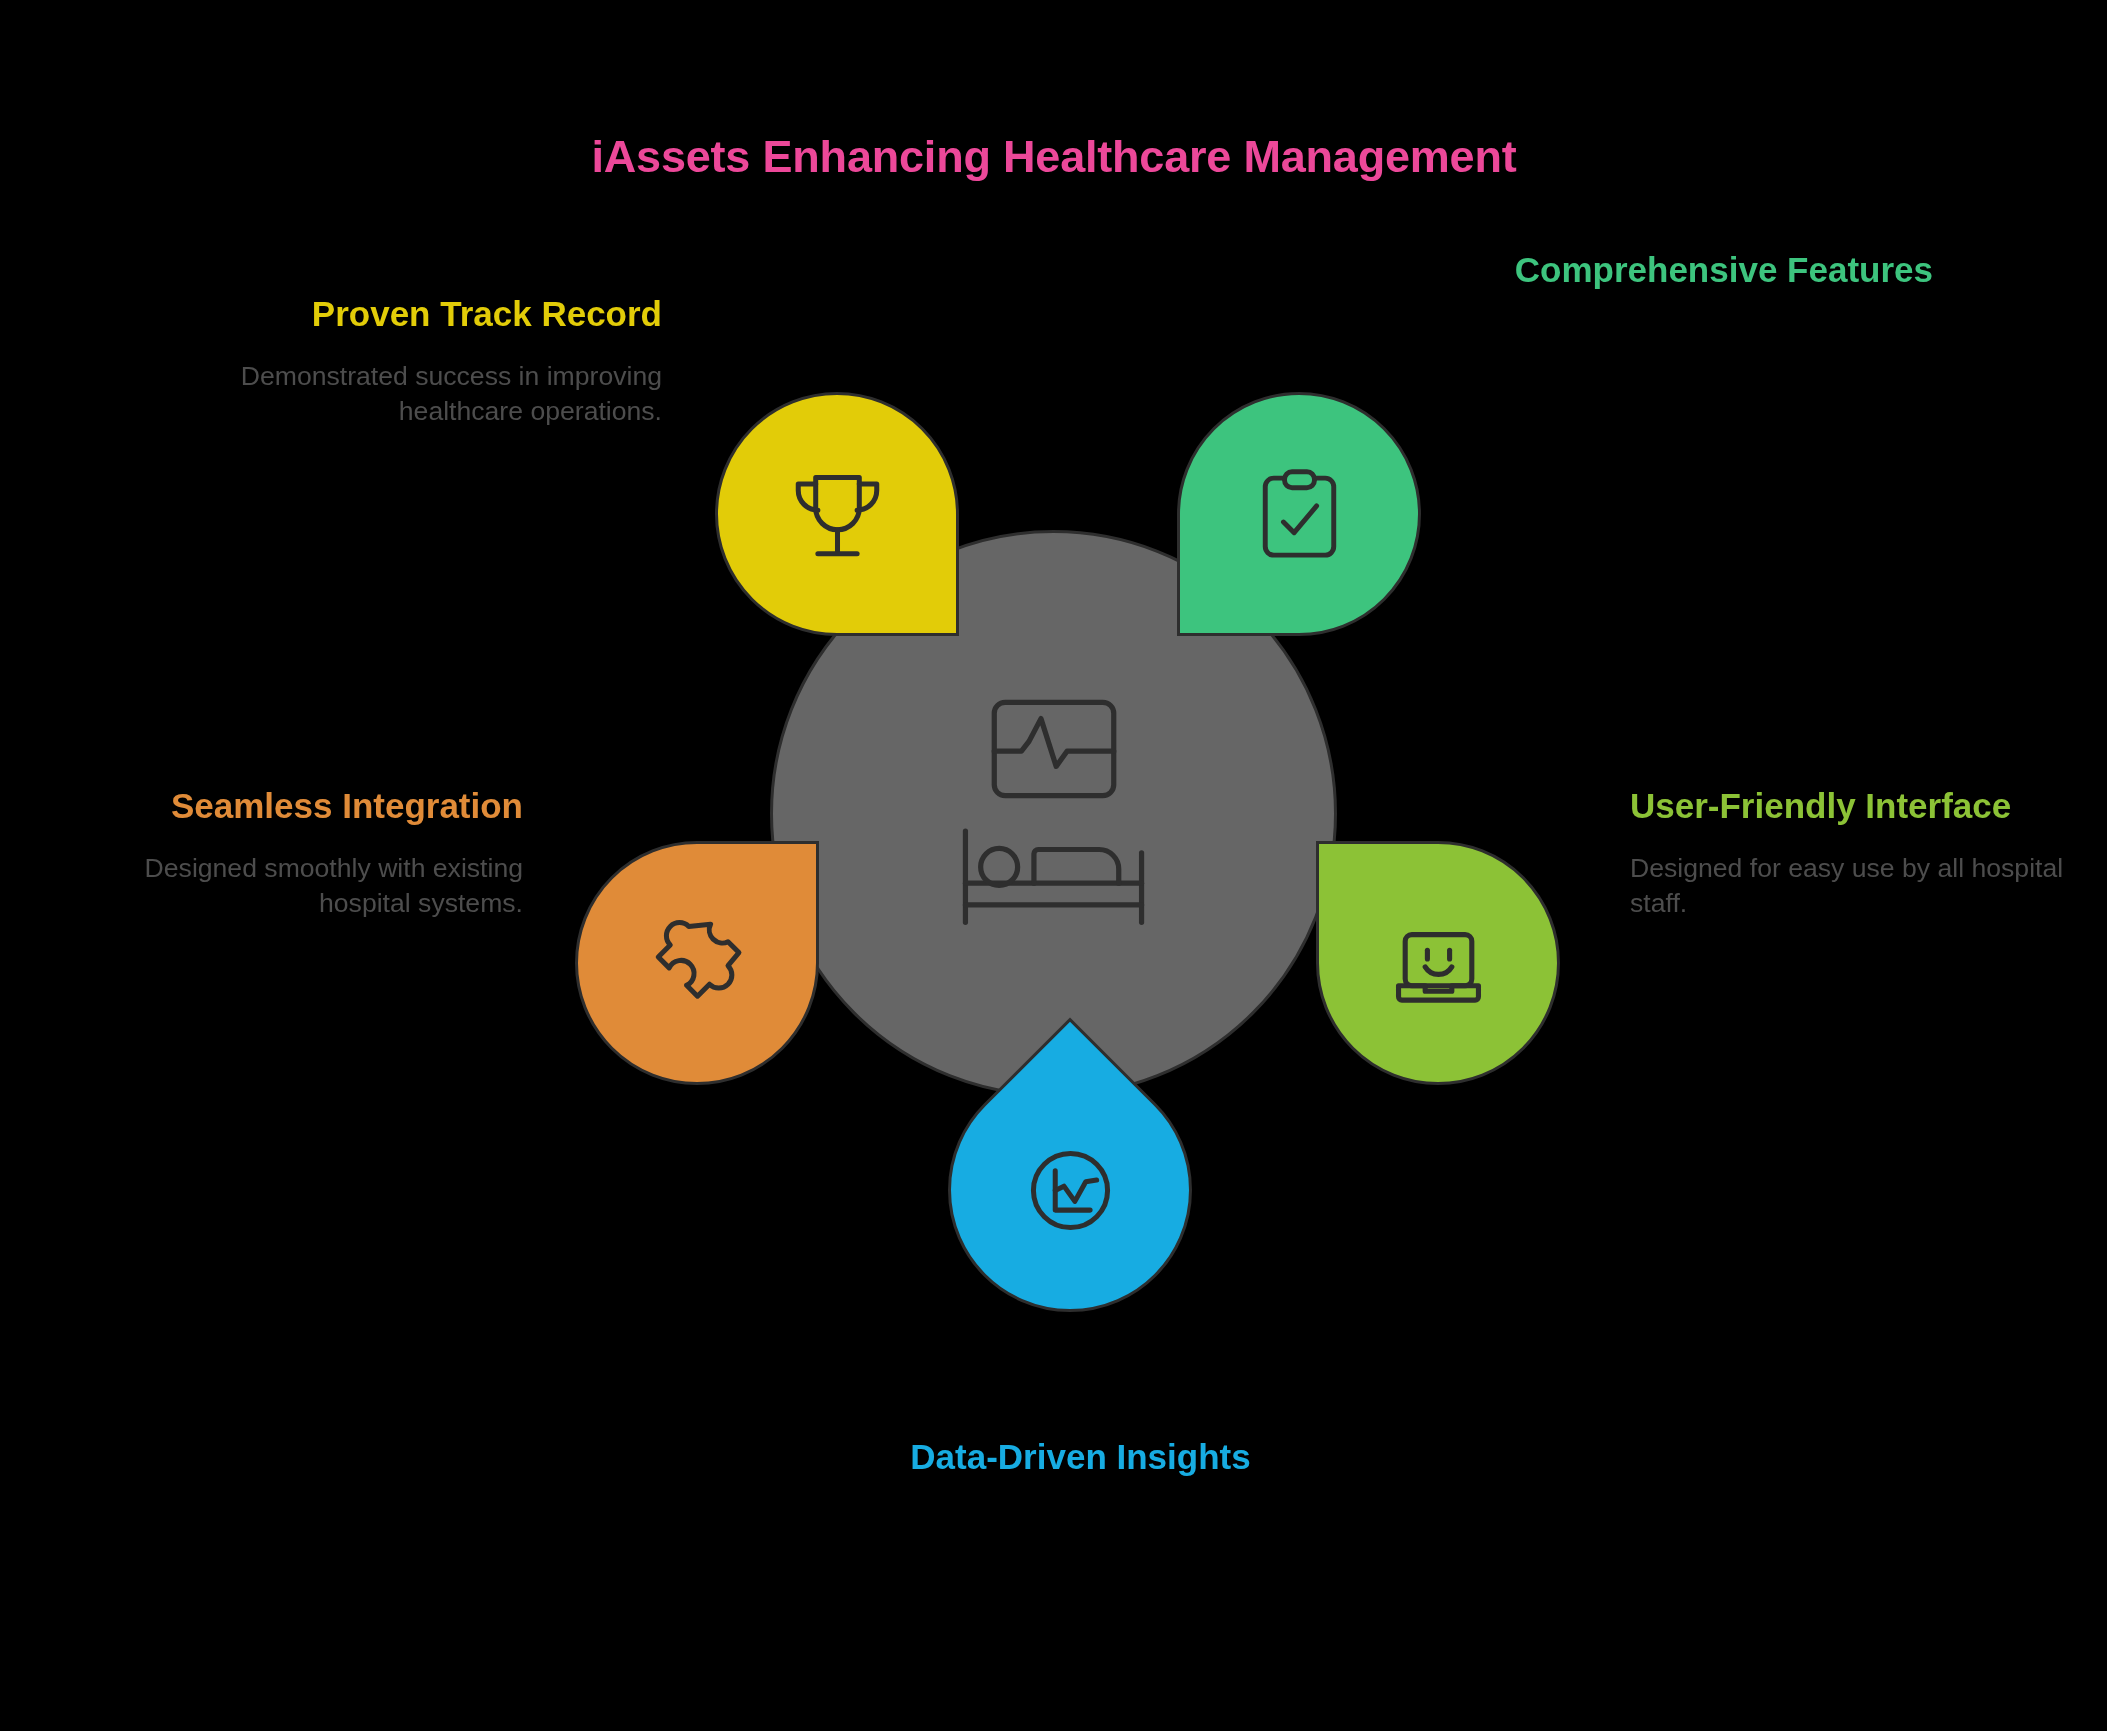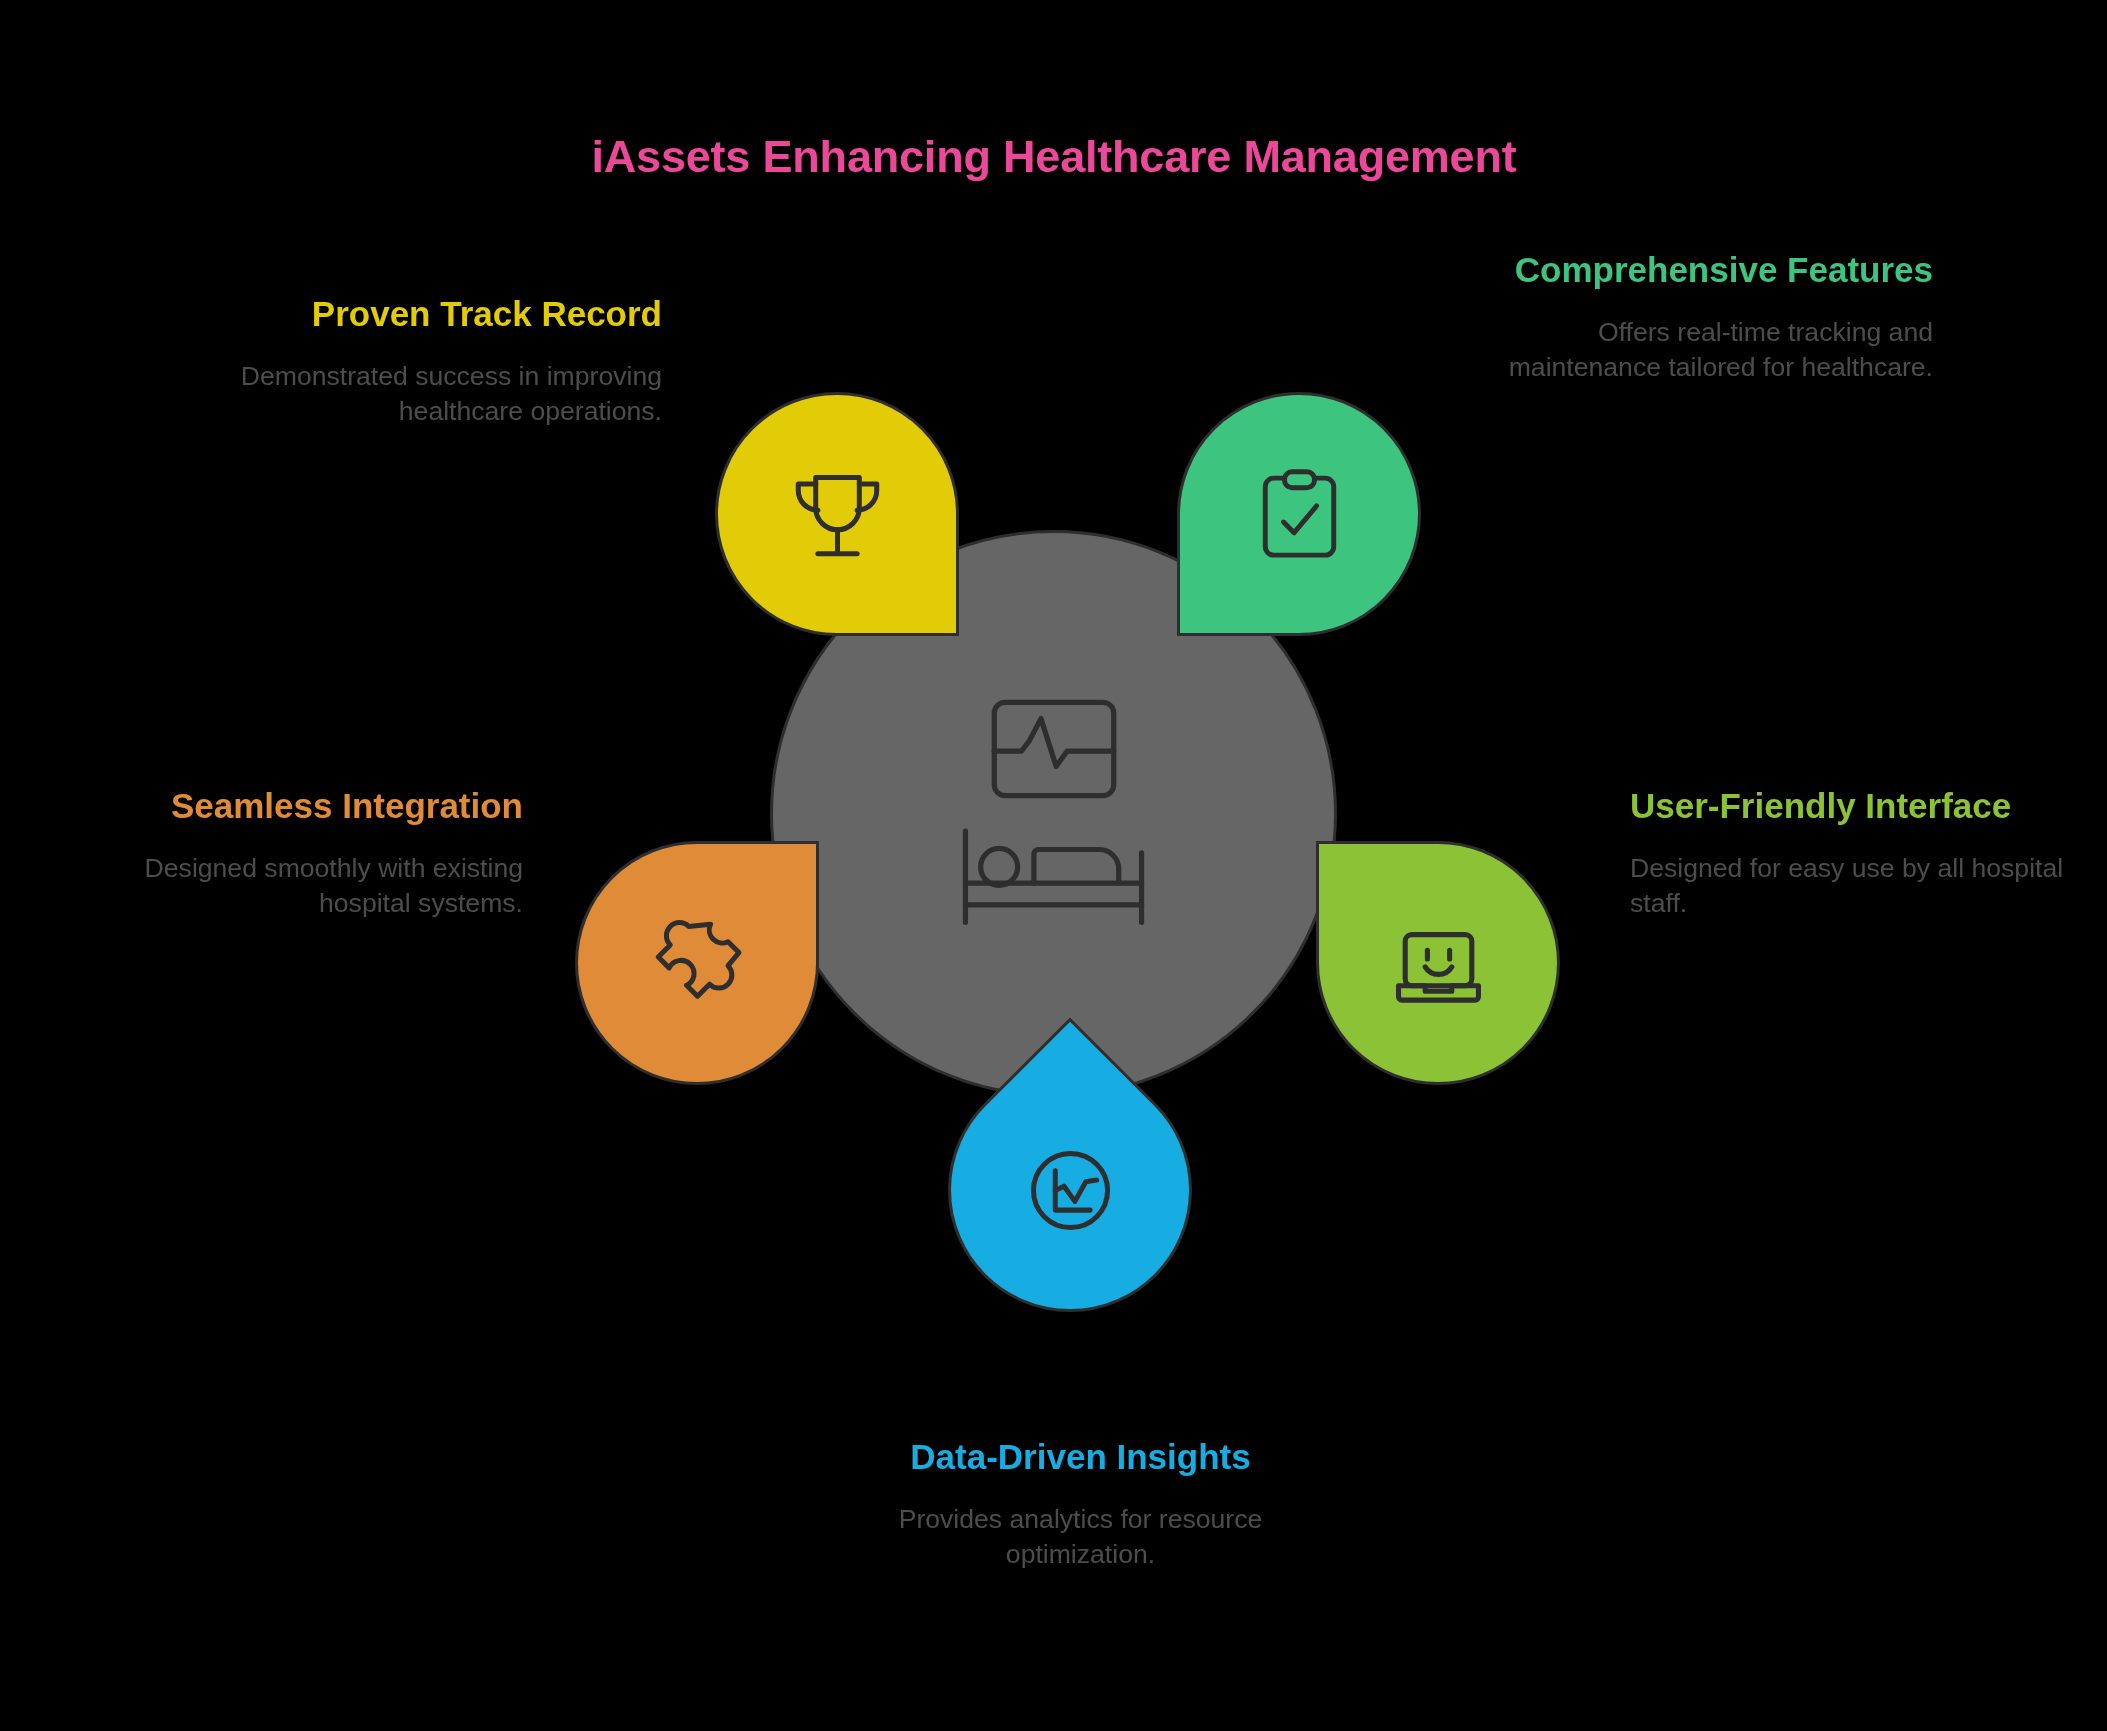--- a/index.html
+++ b/index.html
@@ -190,30 +190,28 @@
   </span>
 </div>
 
 <div class="label-block align-right" id="label-proven-track-record">
   <p class="label-title">Proven Track Record</p>
   <p class="label-desc">Demonstrated success in improving healthcare operations.</p>
 </div>
 
 <div class="label-block align-left" id="label-comprehensive-features">
   <p class="label-title">Comprehensive Features</p>
-  <p class="label-desc">Offers real-time tracking and maintenance tailored for healthcare.</p>
 </div>
 
 <div class="label-block align-right" id="label-seamless-integration">
   <p class="label-title">Seamless Integration</p>
   <p class="label-desc">Designed smoothly with existing hospital systems.</p>
 </div>
 
 <div class="label-block align-left" id="label-user-friendly-interface">
   <p class="label-title">User-Friendly Interface</p>
   <p class="label-desc">Designed for easy use by all hospital staff.</p>
 </div>
 
 <div class="label-block align-center" id="label-data-driven-insights">
   <p class="label-title">Data-Driven Insights</p>
-  <p class="label-desc">Provides analytics for resource optimization.</p>
 </div>
 
 
 </body></html>

